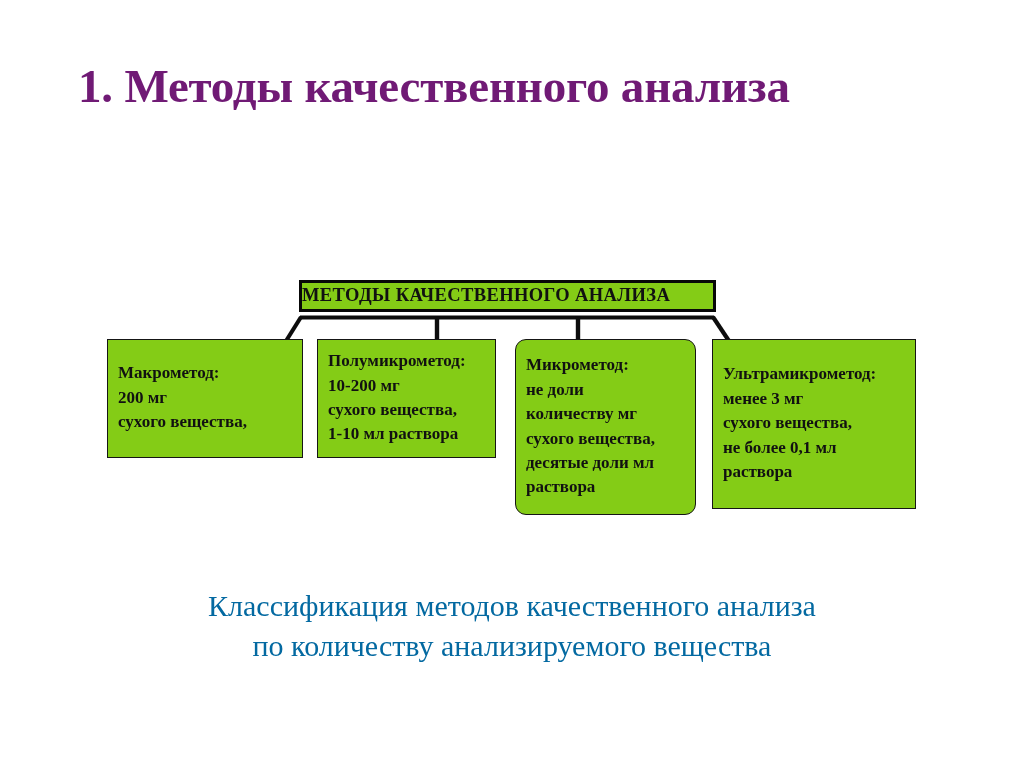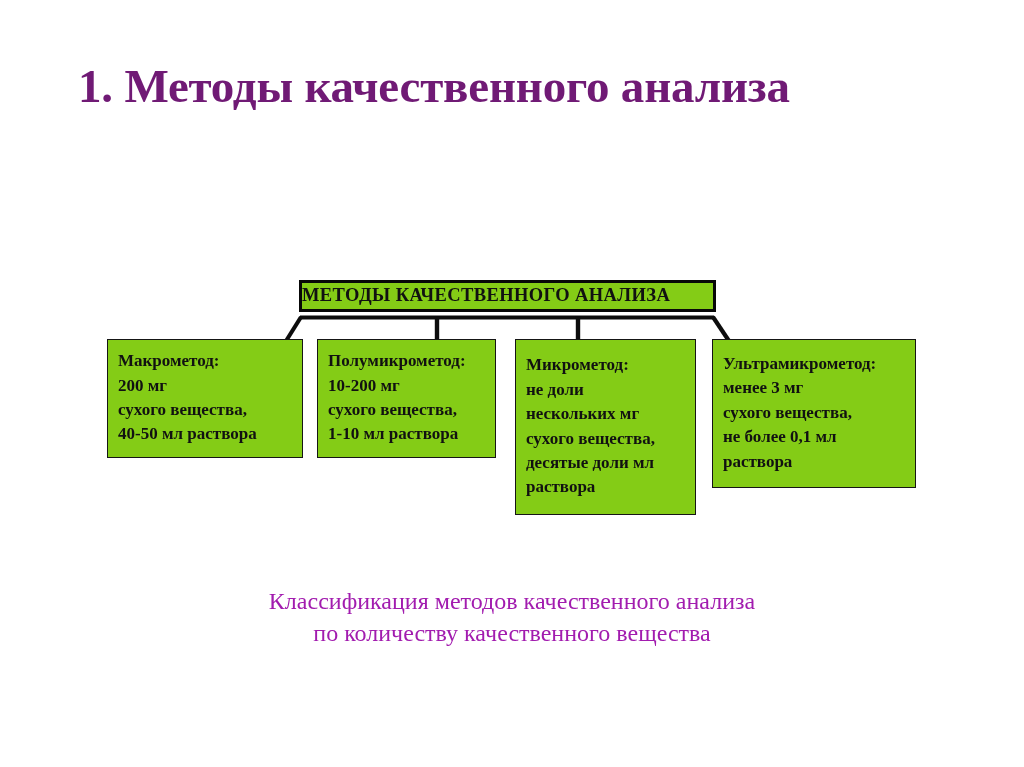--- a/index.html
+++ b/index.html
@@ -100,39 +100,40 @@
     left: 317px;
     top: 339px;
     width: 179px;
     height: 119px;
   }
   #node-micro {
     left: 515px;
     top: 339px;
     width: 181px;
     height: 176px;
+    border-radius: 11px;
   }
   #node-ultramicro {
     left: 712px;
     top: 339px;
     width: 204px;
-    height: 149px;
+    height: 170px;
   }
 
   
   #caption {
     position: absolute;
     left: 180px;
     top: 586px;
     width: 664px;
     text-align: center;
-    font-size: 24px;
+    font-size: 30px;
     line-height: 1.32;
     font-weight: normal;
-    color: #a21caf;
+    color: #0369a1;
   }
   #caption .line {
     display: block;
     white-space: nowrap;
   }
 </style>
 </head>
 <body>
 
 <div id="slide-title">1. Методы качественного анализа</div>
@@ -153,45 +154,44 @@
   </svg>
 
   <div class="node" id="node-root">
     <span class="line">МЕТОДЫ КАЧЕСТВЕННОГО АНАЛИЗА</span>
   </div>
 
   <div class="node leaf" id="node-macro">
     <span class="line">Макрометод:</span>
     <span class="line">200 мг</span>
     <span class="line">сухого вещества,</span>
-    <span class="line">40-50 мл раствора</span>
   </div>
 
   <div class="node leaf" id="node-semimicro">
     <span class="line">Полумикрометод:</span>
     <span class="line">10-200 мг</span>
     <span class="line">сухого вещества,</span>
     <span class="line">1-10 мл раствора</span>
   </div>
 
   <div class="node leaf" id="node-micro">
     <span class="line">Микрометод:</span>
     <span class="line">не доли</span>
-    <span class="line">нескольких мг</span>
+    <span class="line">количеству мг</span>
     <span class="line">сухого вещества,</span>
     <span class="line">десятые доли мл</span>
     <span class="line">раствора</span>
   </div>
 
   <div class="node leaf" id="node-ultramicro">
     <span class="line">Ультрамикрометод:</span>
     <span class="line">менее 3 мг</span>
     <span class="line">сухого вещества,</span>
     <span class="line">не более 0,1 мл</span>
     <span class="line">раствора</span>
   </div>
 
 </div>
 
 <div id="caption">
   <span class="line">Классификация методов качественного анализа</span>
-  <span class="line">по количеству качественного вещества</span>
+  <span class="line">по количеству анализируемого вещества</span>
 </div>
 
 </body></html>

